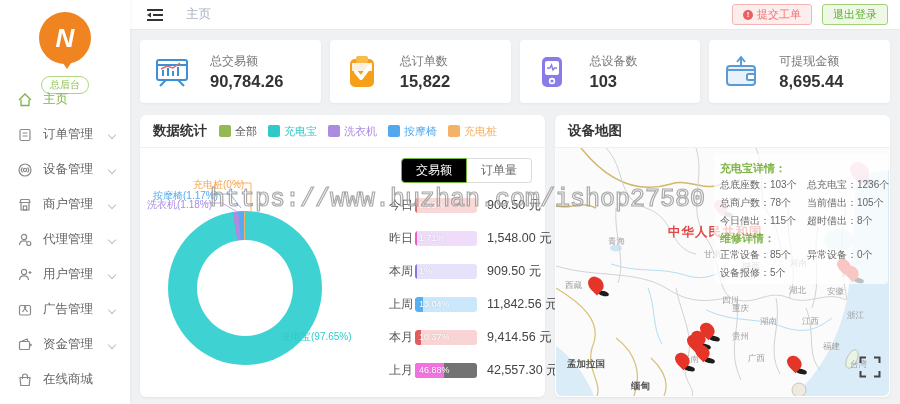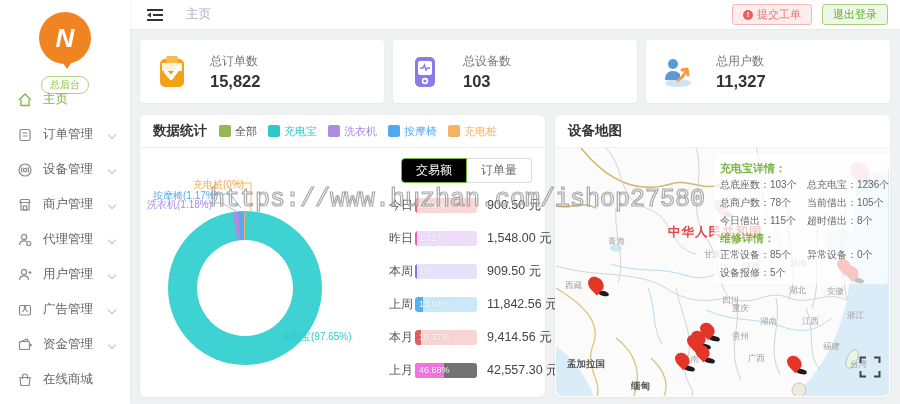--- a/index.html
+++ b/index.html
@@ -224,20 +224,40 @@
       <span class="btn btn-logout">
         <span>退出登录</span>
       </span>
     </div>
   </div>
 
   <div class="cards">
     <div class="card">
       <span class="card-icon">
         <svg class="icon" width="40" height="40" viewBox="0 0 40 40" fill="none">
+            <rect x="5" y="8" width="30" height="20" rx="2" stroke="#3d8fd8" stroke-width="2"></rect>
+            <line x1="5" y1="13" x2="35" y2="13" stroke="#3d8fd8" stroke-width="2"></line>
+            <g stroke="#3d8fd8" stroke-width="2">
+              <line x1="11" y1="24" x2="11" y2="18"></line>
+              <line x1="16" y1="24" x2="16" y2="16"></line>
+              <line x1="21" y1="24" x2="21" y2="19"></line>
+              <line x1="26" y1="24" x2="26" y2="15"></line>
+            </g>
+            <path d="M8 34 L14 28 M32 34 L26 28" stroke="#3d8fd8" stroke-width="2"></path>
+            <path d="M9 17 L15 14 L21 16 L28 11" stroke="#e06a6a" stroke-width="1.5"></path>
+          </svg>
+      </span>
+      <span class="card-text">
+        <div class="card-label">总交易额</div>
+        <div class="card-value">90,784.26</div>
+      </span>
+    </div>
+    <div class="card">
+      <span class="card-icon">
+        <svg class="icon" width="40" height="40" viewBox="0 0 40 40" fill="none">
             <rect x="8" y="7" width="24" height="28" rx="5" fill="#f5a018"></rect>
             <rect x="14" y="4" width="12" height="7" rx="2" fill="#f8b94d"></rect>
             <rect x="10" y="11" width="20" height="8" fill="#fff" opacity="0.85"></rect>
             <path d="M14 20 L19 26 L28 14" stroke="#fff" stroke-width="4" stroke-linecap="round" stroke-linejoin="round" fill="none"></path>
           </svg>
       </span>
       <span class="card-text">
         <div class="card-label">总订单数</div>
         <div class="card-value">15,822</div>
       </span>
@@ -252,29 +272,29 @@
           </svg>
       </span>
       <span class="card-text">
         <div class="card-label">总设备数</div>
         <div class="card-value">103</div>
       </span>
     </div>
     <div class="card">
       <span class="card-icon">
         <svg class="icon" width="40" height="40" viewBox="0 0 40 40" fill="none">
-            <ellipse cx="20" cy="31" rx="13" ry="4" fill="#cfe3f5"></ellipse>
-            <circle cx="15" cy="12" r="5" fill="#5b9bd5"></circle>
-            <path d="M7 28 C7 21 11 19 15 19 C18 19 20 20 22 22 L22 28 Z" fill="#5b9bd5"></path>
-            <path d="M20 28 C24 26 27 22 29 17 M29 17 L24 18 M29 17 L30 23" stroke="#f59b3d" stroke-width="3" stroke-linecap="round" fill="none"></path>
+            <path d="M16 10 L20 5 L24 10 M20 6 V13" stroke="#5b9bd5" stroke-width="2"></path>
+            <rect x="6" y="14" width="28" height="19" rx="3" stroke="#5b9bd5" stroke-width="2" fill="#e9f2fb"></rect>
+            <path d="M6 18 H34" stroke="#5b9bd5" stroke-width="2"></path>
+            <rect x="26" y="22" width="8" height="6" rx="1.5" stroke="#5b9bd5" stroke-width="2" fill="#fff"></rect>
           </svg>
       </span>
       <span class="card-text">
-        <div class="card-label">总用户数</div>
-        <div class="card-value">11,327</div>
+        <div class="card-label">可提现金额</div>
+        <div class="card-value">8,695.44</div>
       </span>
     </div>
   </div>
 
   <div class="panel panel-stats">
     <div class="panel-header">
       <span class="panel-title">数据统计</span>
       <div class="legend">
         <span class="legend-item">
             <span class="chip" style="background: rgb(147, 184, 84);"></span>

